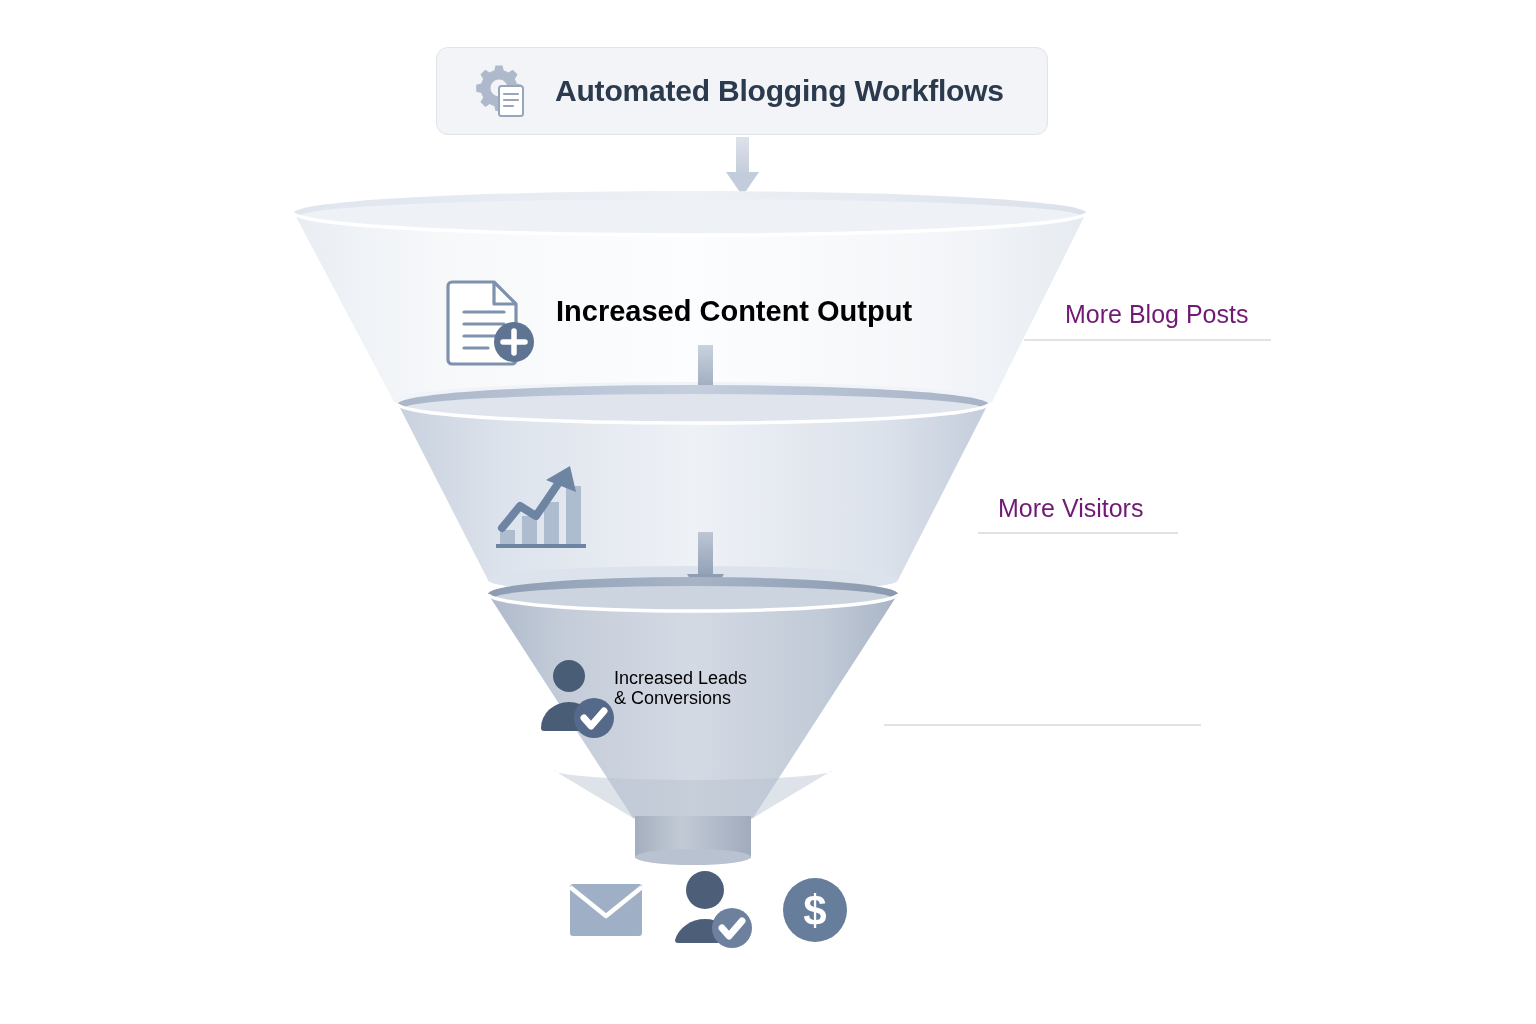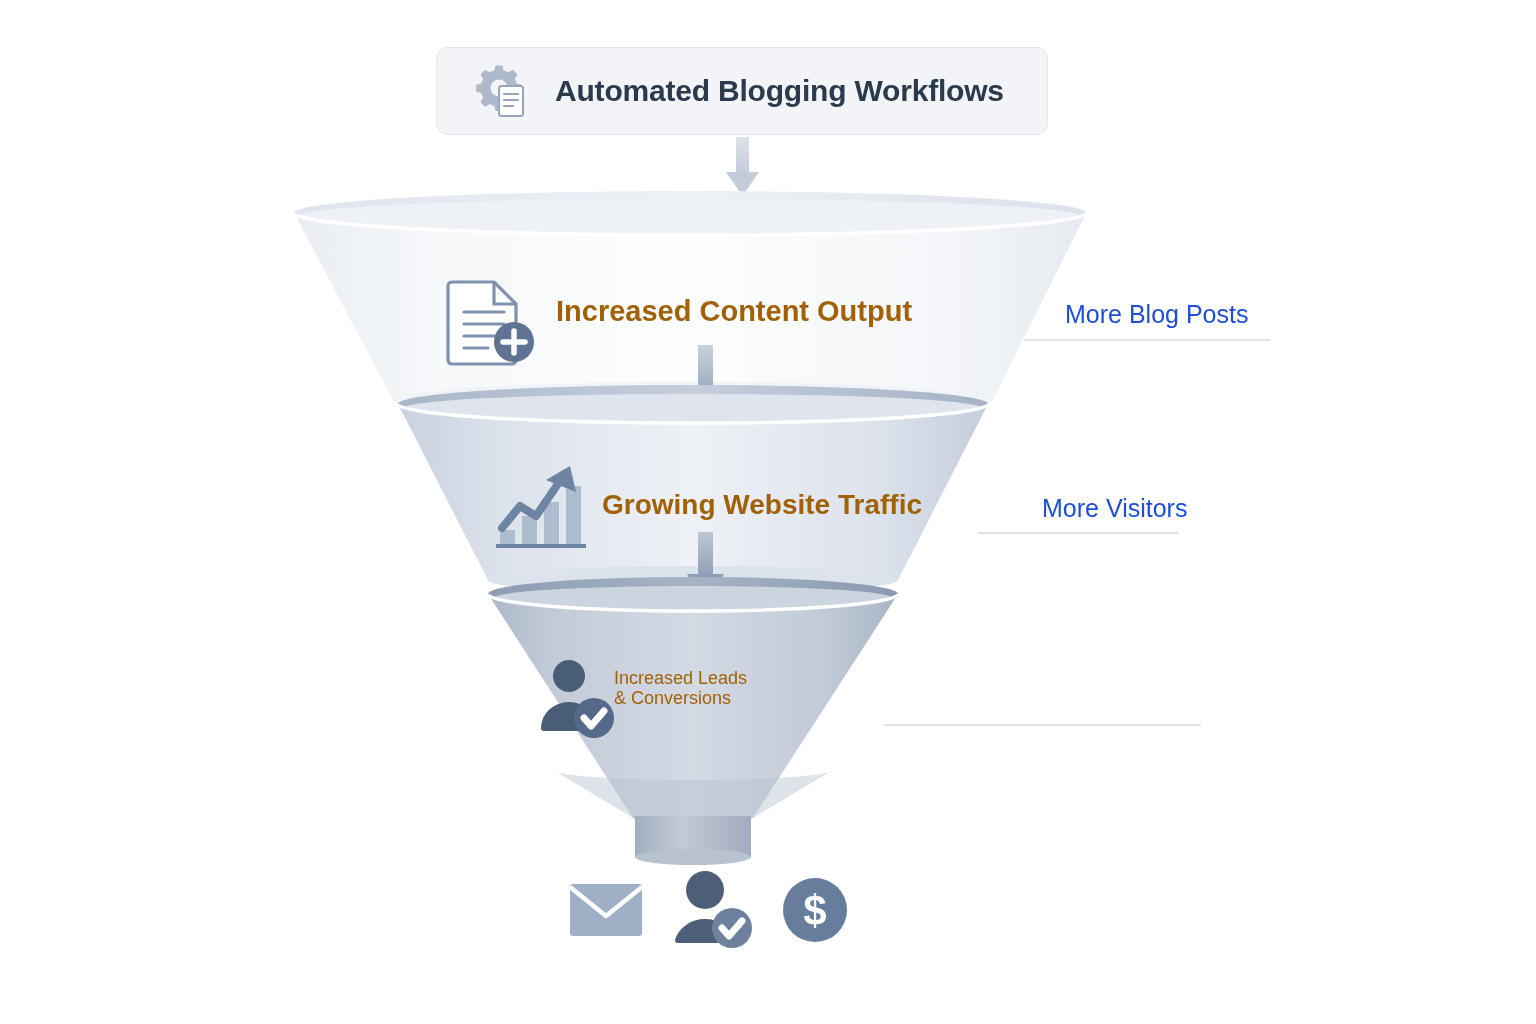--- a/index.html
+++ b/index.html
@@ -41,52 +41,52 @@
     font-size: 30px;
     font-weight: bold;
     color: #2b3a4d;
     letter-spacing: -0.2px;
     margin-left: 22px;
     white-space: nowrap;
   }
 
   
   .tier-label {
-    color: #a16207;
+    color: #000000;
     white-space: nowrap;
     line-height: 1.12;
   }
   #tier1-label {
     left: 548px; top: 295px;
     font-size: 29px; font-weight: bold;
   }
   #tier2-label {
     left: 594px; top: 489px;
     font-size: 28px; font-weight: bold;
   }
   #tier3-label {
     left: 606px; top: 668px;
     font-size: 18px; font-weight: normal;
   }
   #tier3-label .l2 { display:block; }
 
   
   .callout-text {
-    color: #1d4ed8;
+    color: #701a75;
     font-size: 25px;
     white-space: nowrap;
     font-weight: normal;
   }
   .callout-line {
     height: 2px;
     background: #dfe2e7;
   }
   #callout1-text { left: 1057px; top: 300px; }
   #callout1-line { left: 1016px; top: 339px; width: 247px; }
-  #callout2-text { left: 990px; top: 494px; margin-left: 44px; }
+  #callout2-text { left: 990px; top: 494px; }
   #callout2-line { left: 970px; top: 532px; width: 200px; }
   #callout3-text { left: 905px; top: 685px; }
   #callout3-line { left: 876px; top: 724px; width: 317px; }
 
   
   #bottom-icons {
     left: 560px;
     top: 872px;
     width: 280px;
     height: 80px;
@@ -278,21 +278,20 @@
     <svg width="88" height="88" viewBox="0 0 88 88">
       <circle cx="34" cy="20" r="16" fill="#4a5d76"></circle>
       <path d="M6 72 a28 26 0 0 1 56 0 a3 3 0 0 1 -3 3 h-50 a3 3 0 0 1 -3 -3 z" fill="#4a5d76"></path>
       <circle cx="59" cy="62" r="20" fill="#55698a"></circle>
       <path d="M49 62 l7 8 l13 -15" fill="none" stroke="#ffffff" stroke-width="7" stroke-linecap="round" stroke-linejoin="round"></path>
     </svg>
   </span>
 
   <div class="abs tier-label" id="tier1-label">Increased Content Output</div>
 
-  <div class="abs tier-label" id="tier2-label">Growing Website Traffic</div>
 
   <div class="abs tier-label" id="tier3-label">
     <span class="l1">Increased Leads</span>
     <span class="l2">&amp; Conversions</span>
   </div>
 
   <div class="abs callout-text" id="callout1-text">More Blog Posts</div>
   <div class="abs callout-line" id="callout1-line"></div>
 
   <div class="abs callout-text" id="callout2-text">More Visitors</div>

